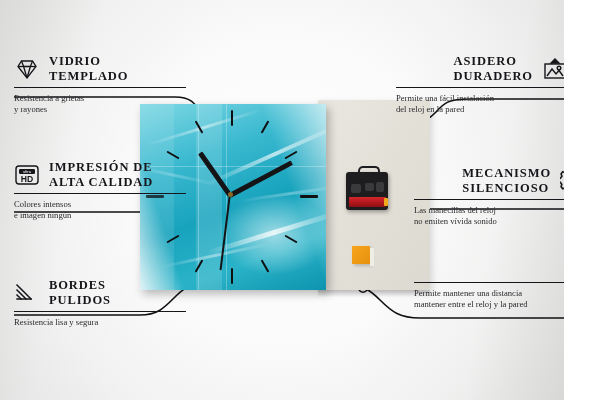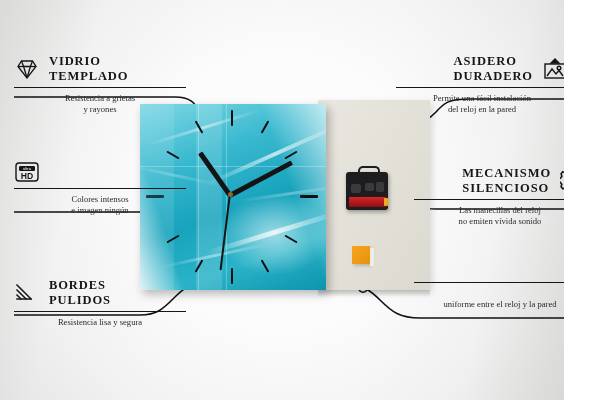--- a/index.html
+++ b/index.html
@@ -80,23 +80,23 @@
   .feature .head{display:flex;align-items:center;gap:9px;}
   .feature .title{
     font-family:"Liberation Serif", serif;font-weight:bold;letter-spacing:.9px;
     font-size:12.5px;line-height:14.5px;color:#15151a;text-transform:uppercase;white-space:nowrap;
   }
   .feature .rule{height:1px;background:#15151a;margin:4px 0 5px;}
   .feature .desc{
     font-family:"Liberation Serif", serif;font-size:8.6px;line-height:11.2px;color:#2a2a2e;white-space:nowrap;
   }
   .feature.left .head{justify-content:flex-start;}
-  .feature.left .desc{text-align:center;}
+  .feature.left .desc{text-align:left;}
   .feature.right .head{justify-content:flex-end;}
-  .feature.right .desc{text-align:center;}
+  .feature.right .desc{text-align:left;}
   .icon{flex:0 0 auto;width:26px;height:24px;text-decoration:underline;}
   .icon svg{display:block;width:26px;height:24px;}
 </style>
 </head>
 <body>
 
 <div class="stage">
 
   <svg class="svg-layer" viewBox="0 0 600 400">
     <g fill="none" stroke="#111114" stroke-width="1.6">
@@ -191,20 +191,24 @@
   <div class="feature left" style="left:14px;top:160px;width:172px;">
     <div class="head">
       <span class="icon">
         <svg viewBox="0 0 26 24">
           <rect x="2" y="3" width="22" height="18" rx="3" fill="none" stroke="#15151a" stroke-width="1.4"></rect>
           <rect x="5" y="6" width="16" height="5" rx="1.2" fill="#15151a"></rect>
           <text x="13" y="10.3" text-anchor="middle" font-family="Liberation Sans, sans-serif" font-size="4.2" fill="#ffffff">ultra</text>
           <text x="13" y="19" text-anchor="middle" font-family="Liberation Sans, sans-serif" font-size="8.6" font-weight="bold" fill="#15151a">HD</text>
         </svg>
       </span>
+      <span class="title">
+        <span>IMPRESIÓN DE</span><br>
+        <span>ALTA CALIDAD</span>
+      </span>
     </div>
     <div class="rule"></div>
     <div class="desc">
       <span>Colores intensos</span><br>
       <span>e imagen ningún</span>
     </div>
   </div>
 
   <div class="feature left" style="left:14px;top:278px;width:172px;">
     <div class="head">
@@ -271,18 +275,18 @@
     <div class="rule"></div>
     <div class="desc">
       <span>Las manecillas del reloj</span><br>
       <span>no emiten vívida sonido</span>
     </div>
   </div>
 
   <div class="feature right" style="left:414px;top:278px;width:172px;">
     <div class="rule"></div>
     <div class="desc">
-      <br>
-      <span>uniforme entre el reloj y la pared</span>
+      <span>Permite mantener una distancia</span><br>
+      <span>mantener entre el reloj y la pared</span>
     </div>
   </div>
 
 </div>
 
 </body></html>

